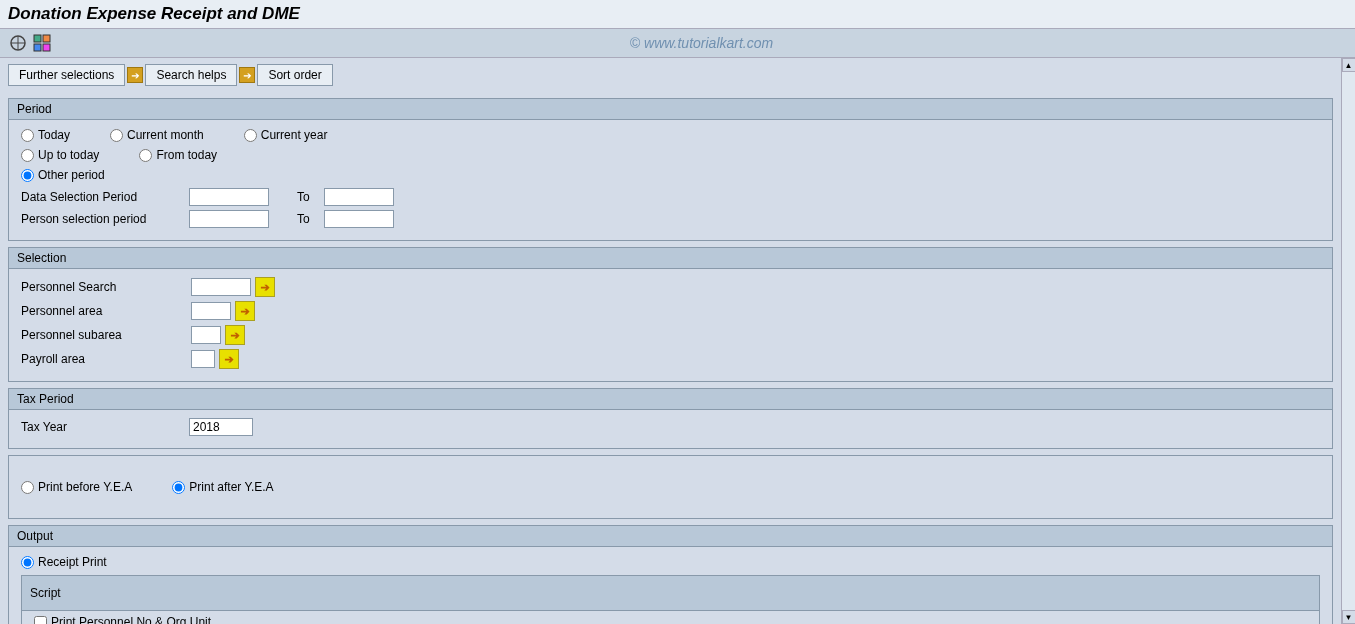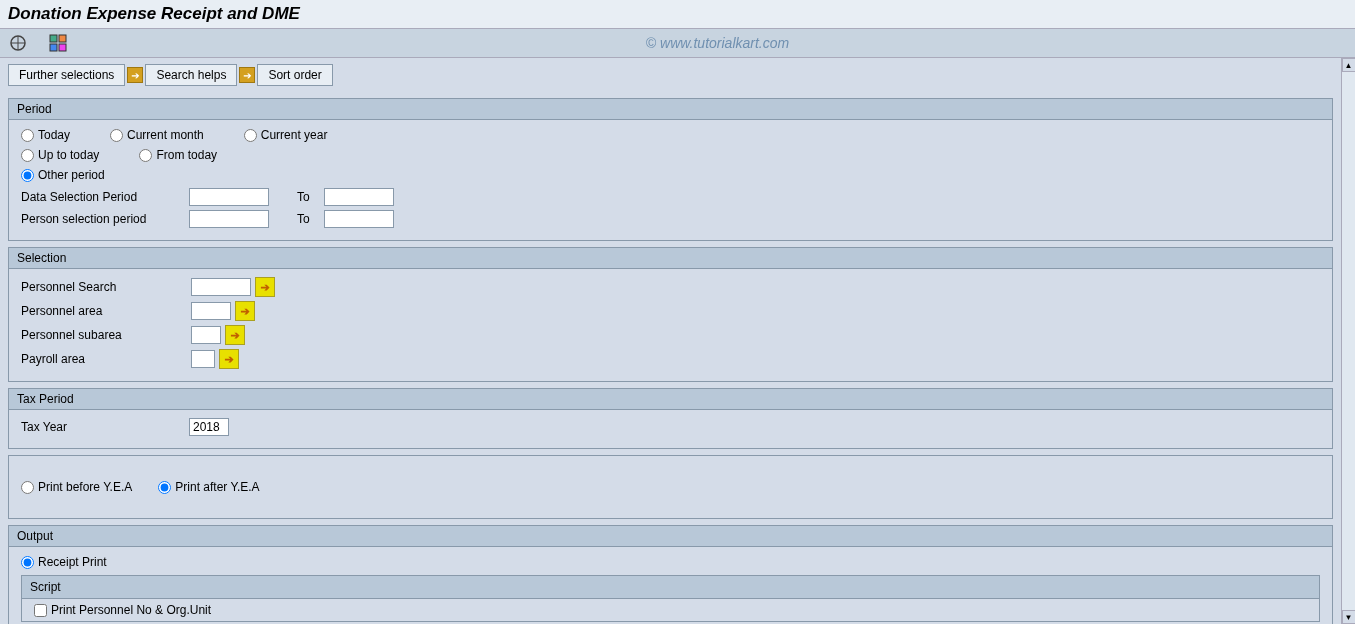--- a/index.html
+++ b/index.html
@@ -15,21 +15,21 @@
       padding: 4px 8px;
       font-weight: bold;
       font-size: 17px;
       font-style: italic;
     }
     .toolbar {
       background-color: #c8d4e0;
       padding: 4px 8px;
       display: flex;
       align-items: center;
-      gap: 20px;
+      gap: 4px;
       border-bottom: 1px solid #aab;
     }
     .toolbar-icon {
       width: 20px;
       height: 20px;
       display: inline-flex;
       align-items: center;
       justify-content: center;
       cursor: pointer;
     }
@@ -174,33 +174,33 @@
       font-size: 8px;
       cursor: pointer;
     }
     .scroll-track {
       flex: 1;
       width: 14px;
       background-color: #e0e8f0;
     }
     .option-radio-group {
       display: flex;
-      gap: 26px;
+      gap: 40px;
       padding: 24px 12px;
     }
     .output-section-body {
       padding: 8px 12px;
     }
     .script-subsection {
       border: 1px solid #8899aa;
       margin-top: 4px;
     }
     .script-header {
       background-color: #b8c8d8;
-      padding: 4px 8px;
+      padding: 10px 8px;
       font-size: 12px;
       border-bottom: 1px solid #8899aa;
     }
     .script-body {
       padding: 4px 12px;
     }
     .checkbox-item {
       display: flex;
       align-items: center;
       gap: 4px;
@@ -334,21 +334,21 @@
             </button>
           </div>
         </div>
       </div>
 
       <div class="section">
         <div class="section-header">Tax Period</div>
         <div class="section-body">
           <div class="field-row">
             <span class="field-label">Tax Year</span>
-            <input type="text" class="field-input" style="width: 40px;" value="2018">
+            <input type="text" class="field-input" style="width: 64px;" value="2018">
           </div>
         </div>
       </div>
 
       <div class="section">
         <div class="option-radio-group">
           <div class="radio-item">
             <input type="radio" name="option" id="print-before-yea" style="">
             <label for="print-before-yea">Print before Y.E.A</label>
           </div>

